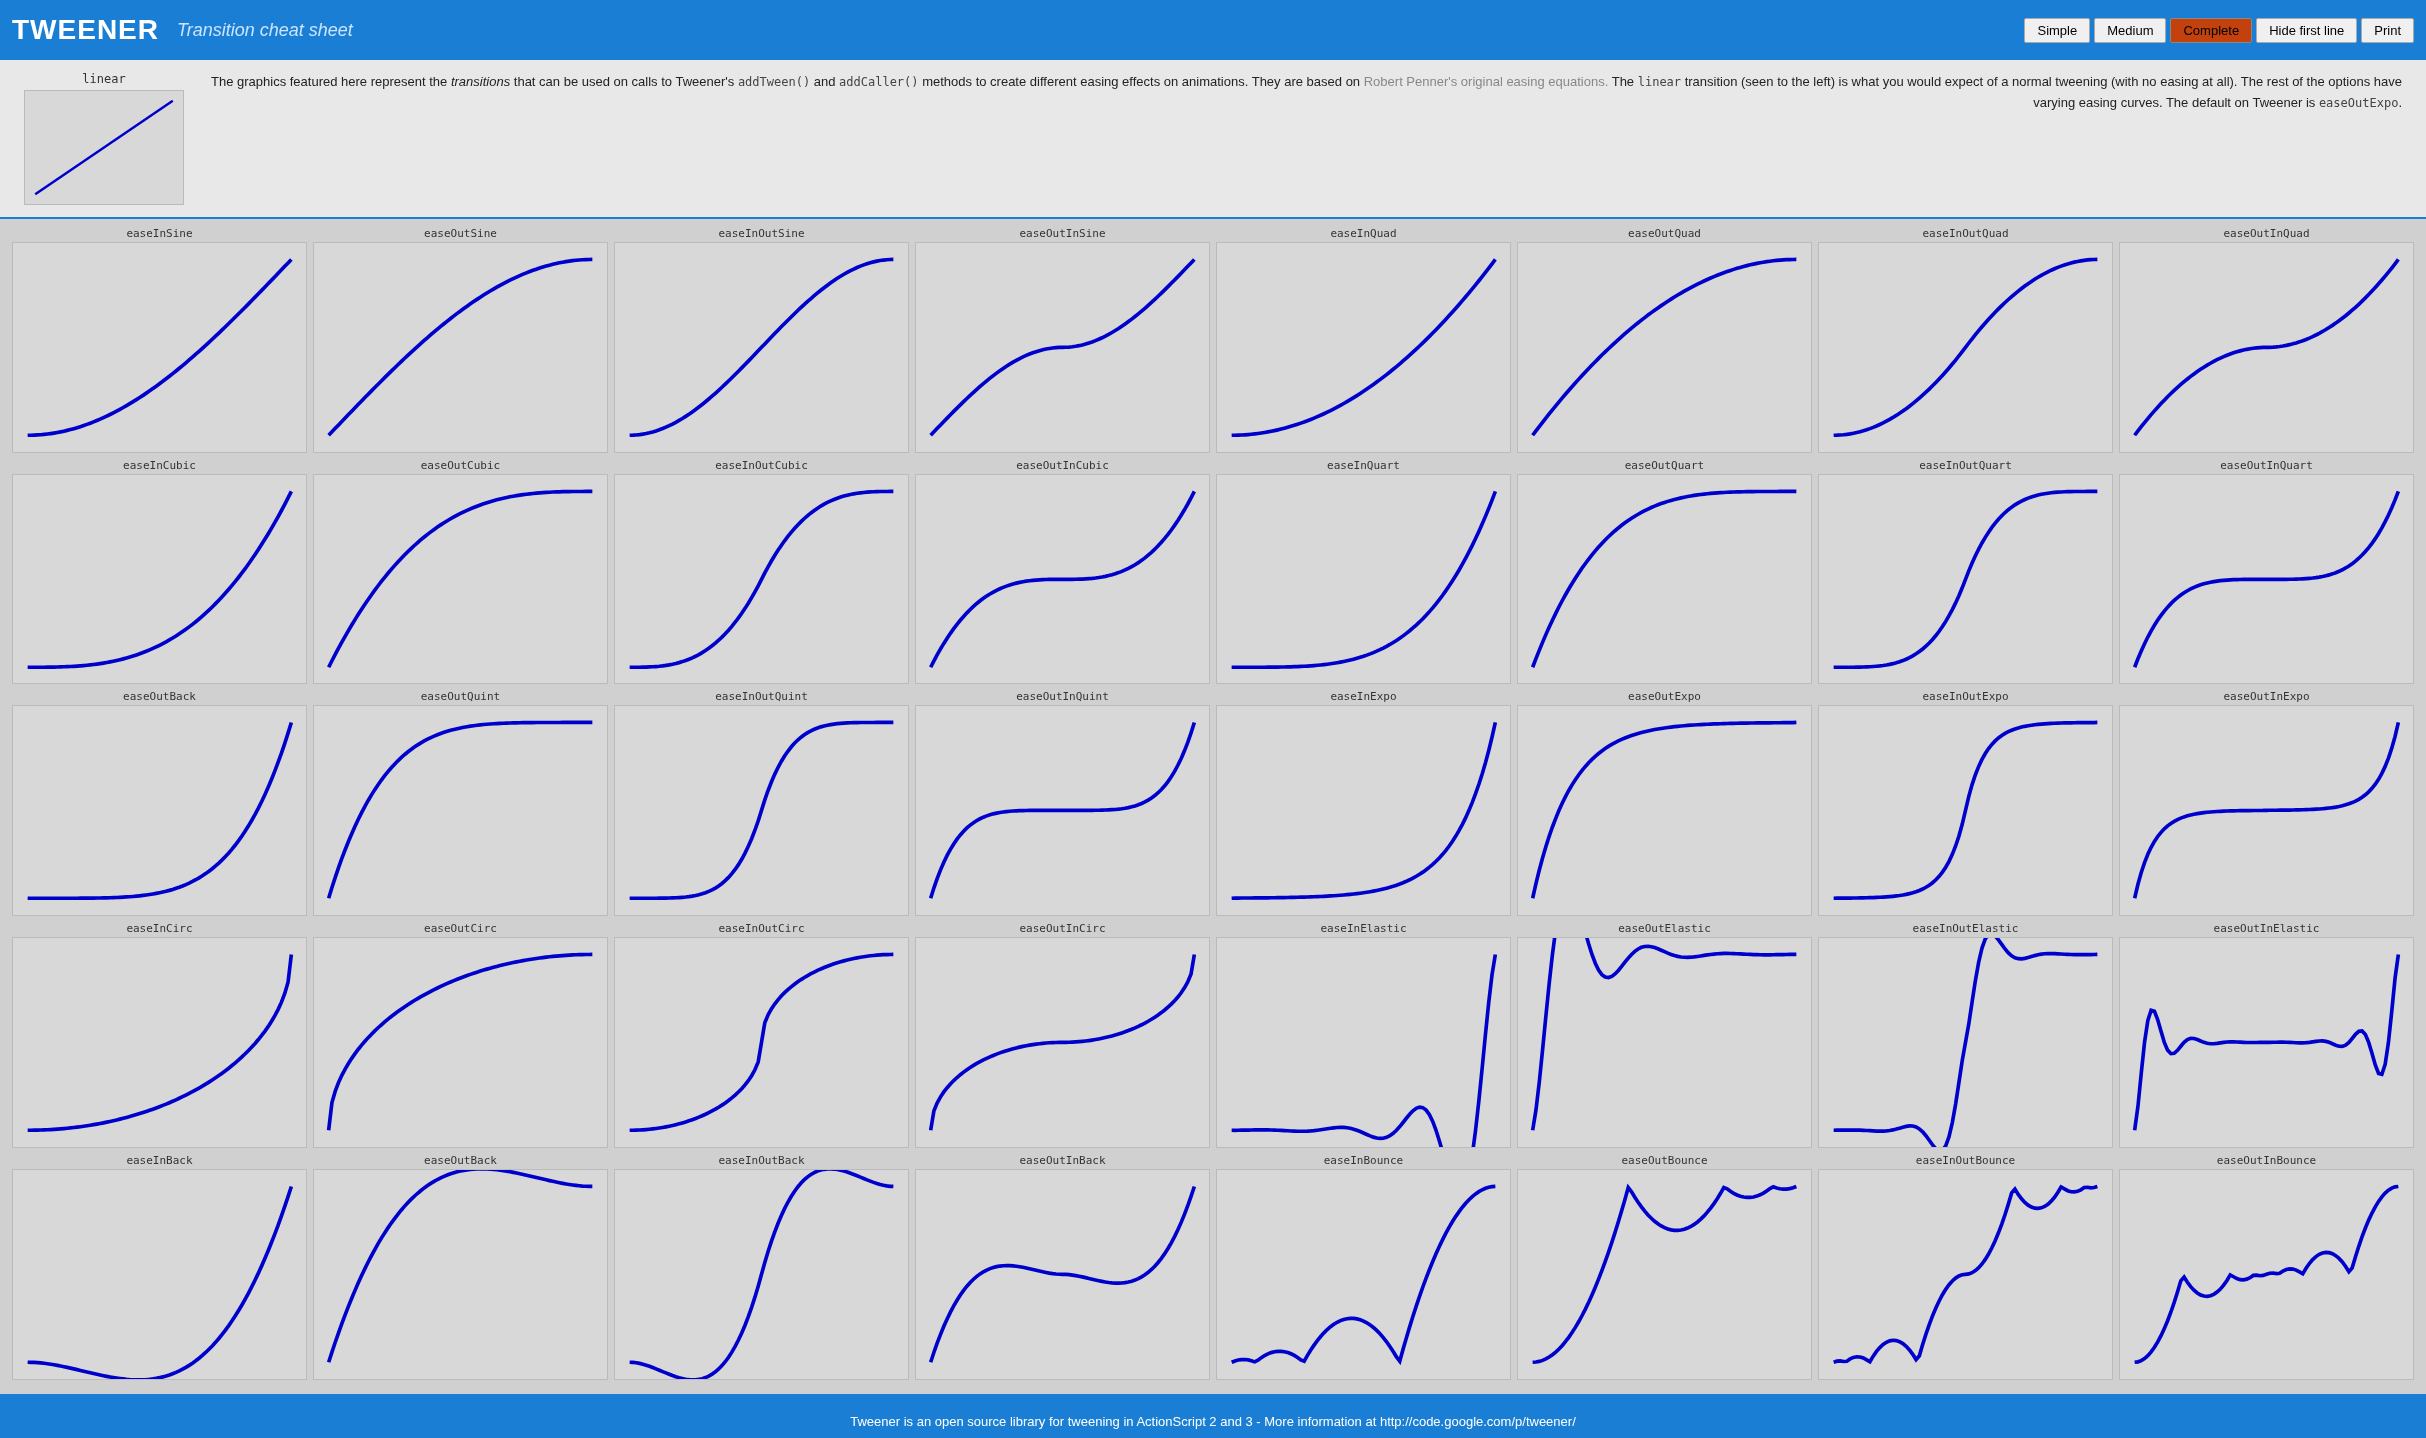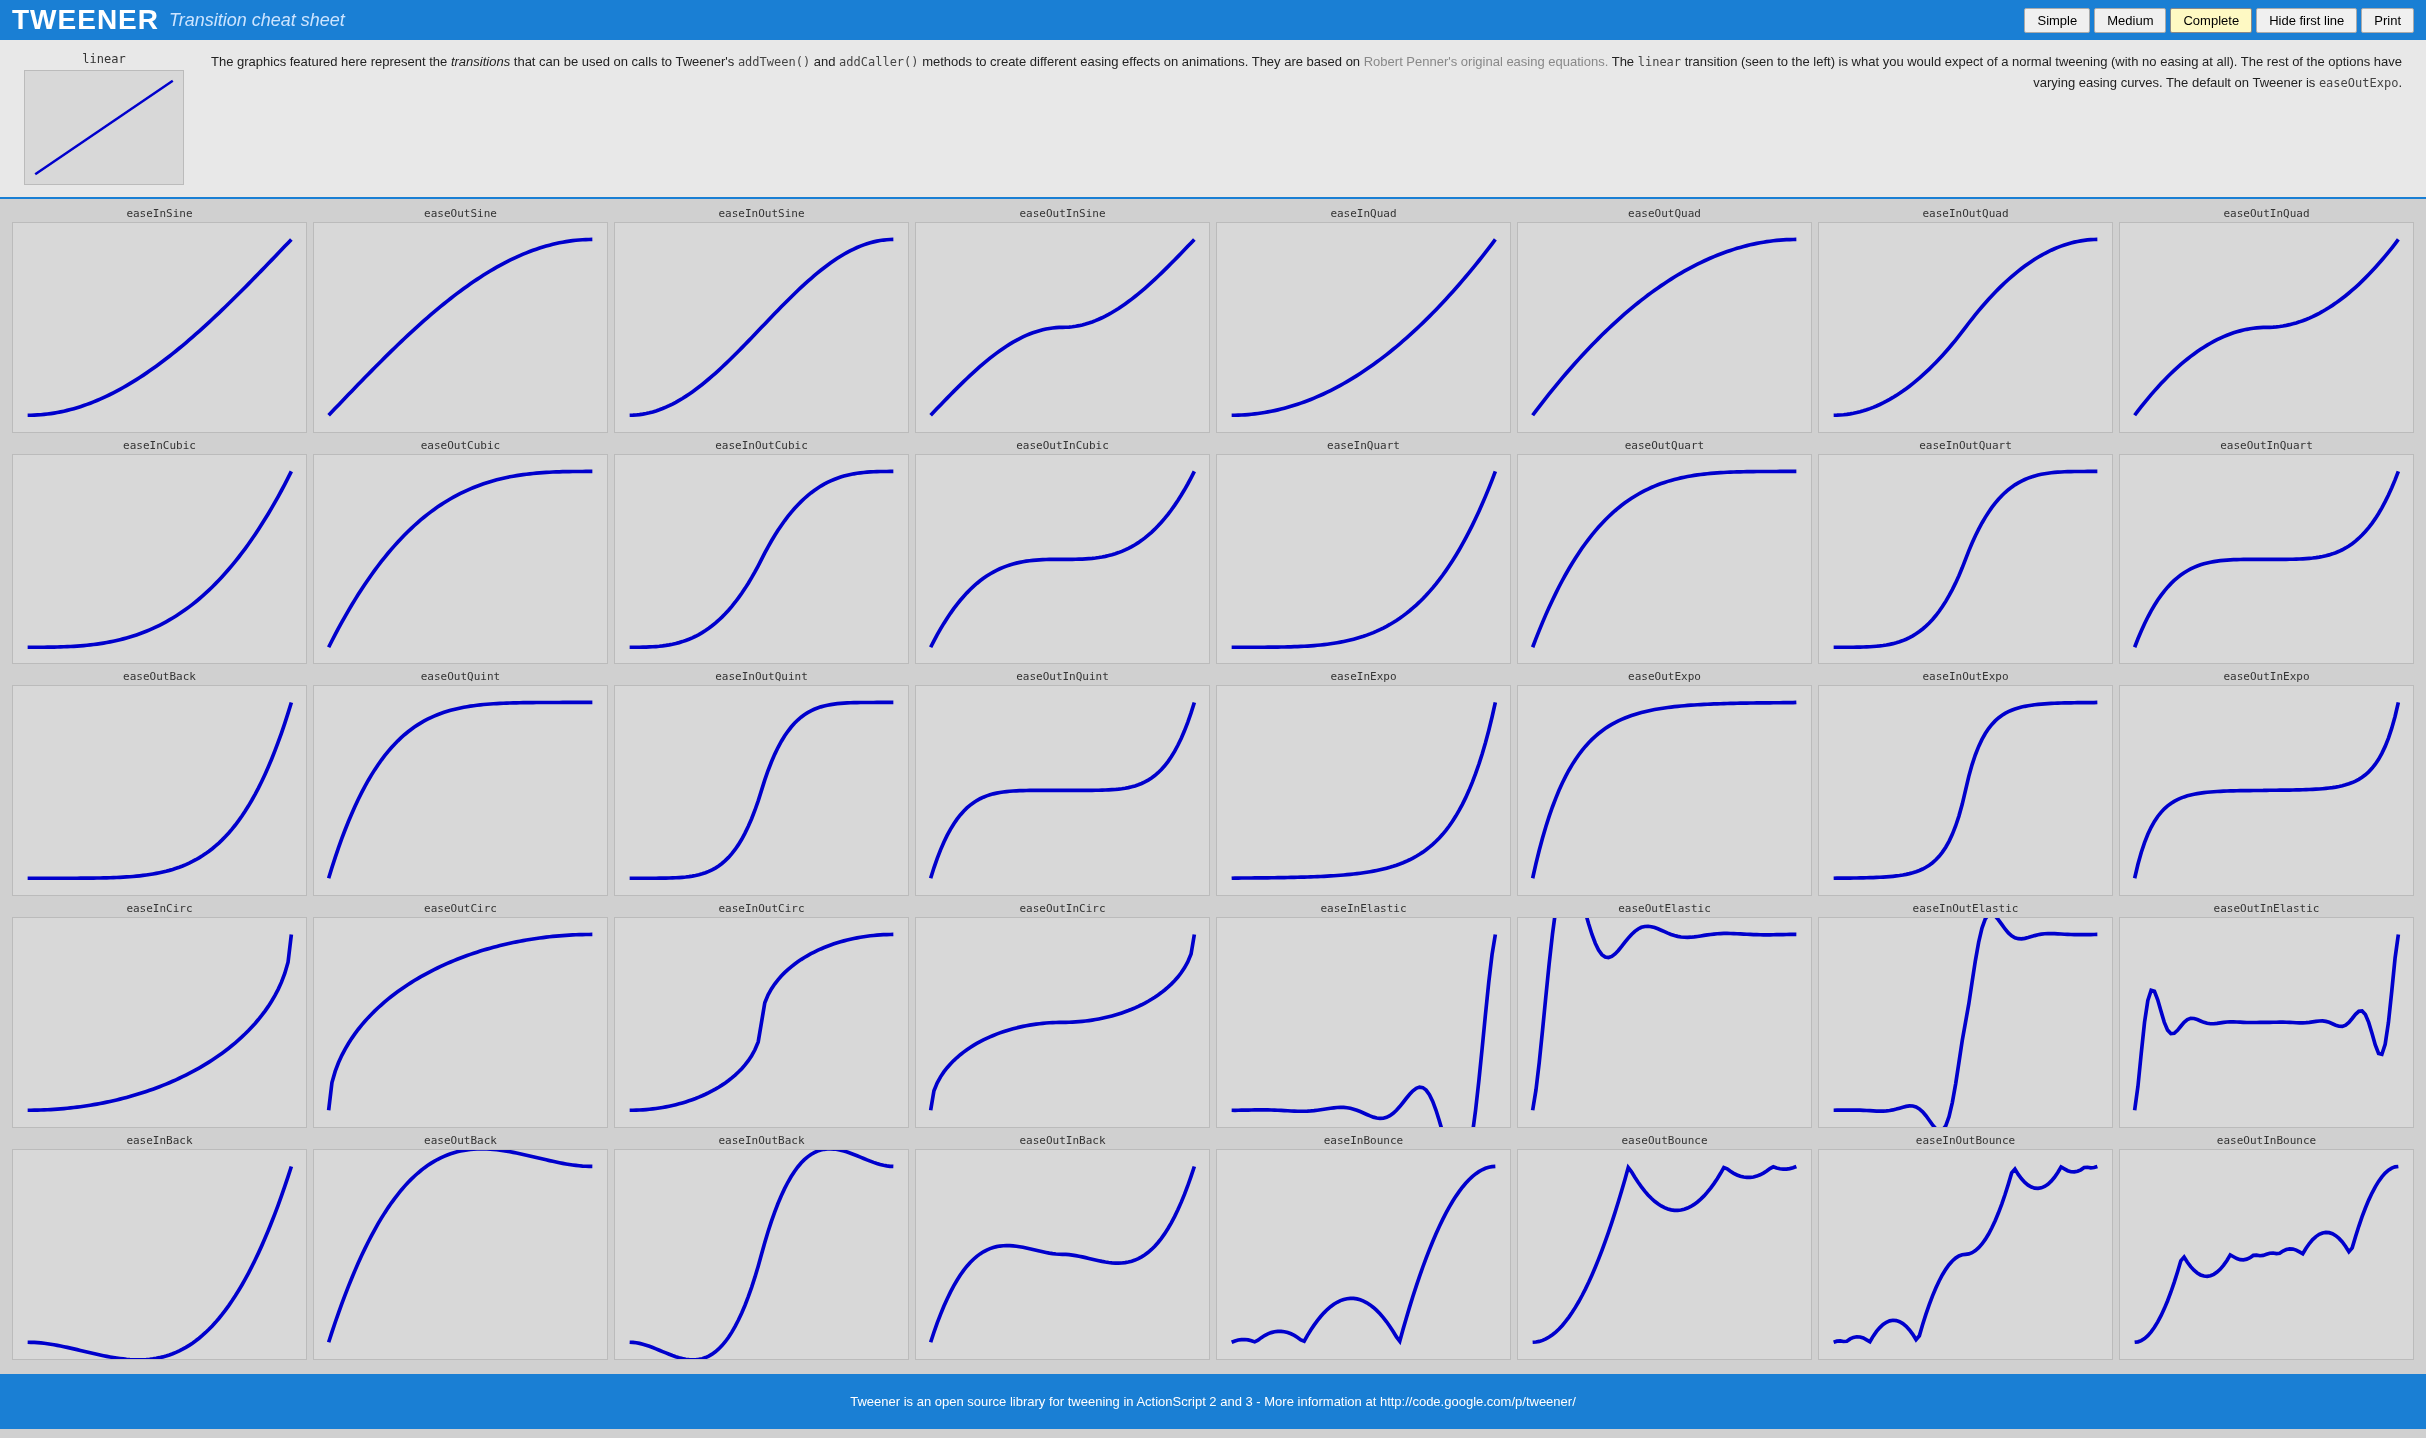--- a/index.html
+++ b/index.html
@@ -2,22 +2,22 @@
 <html><head>
   <meta charset="utf-8">
   <style>
     * { box-sizing: border-box; margin: 0; padding: 0; }
     body { font-family: Arial, sans-serif; background: #d0d0d0; }
 
     #header {
       background: #1a7fd4;
       display: flex;
       align-items: center;
-      padding: 4px 12px;
-      gap: 10px;
+      padding: 14px 12px;
+      gap: 18px;
     }
     #header-title {
       font-size: 28px;
       font-weight: bold;
       color: white;
       letter-spacing: 1px;
     }
     #header-subtitle {
       font-size: 18px;
       color: #cce4ff;
@@ -31,21 +31,21 @@
     }
     .ctrl-btn {
       padding: 4px 12px;
       border: 1px solid #aaa;
       background: #f0f0f0;
       cursor: pointer;
       font-size: 13px;
       border-radius: 2px;
     }
     .ctrl-btn.active {
-      background: #fef9c3;
+      background: #c2410c;
       border-color: #888;
     }
 
     #intro {
       background: #e8e8e8;
       padding: 12px 24px;
       display: flex;
       align-items: flex-start;
       border-bottom: 2px solid #1a7fd4;
     }

